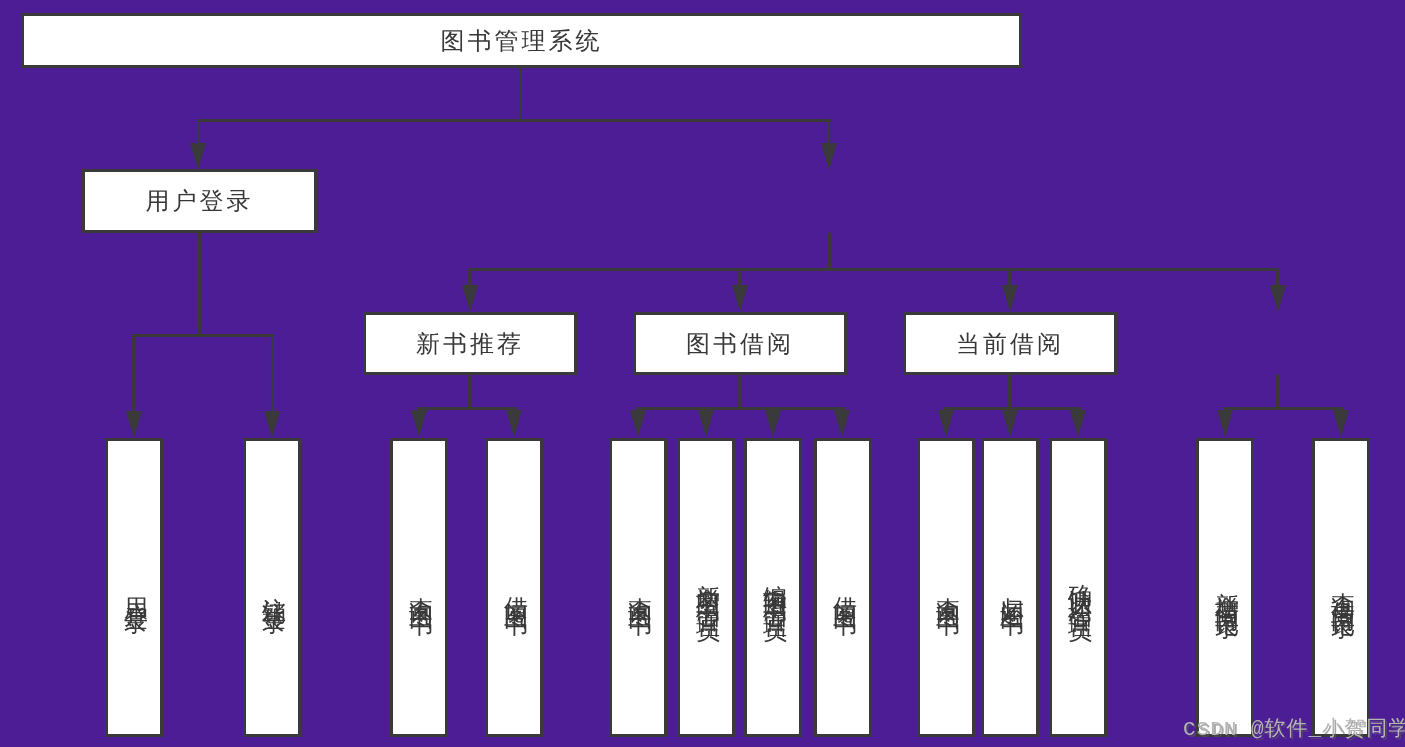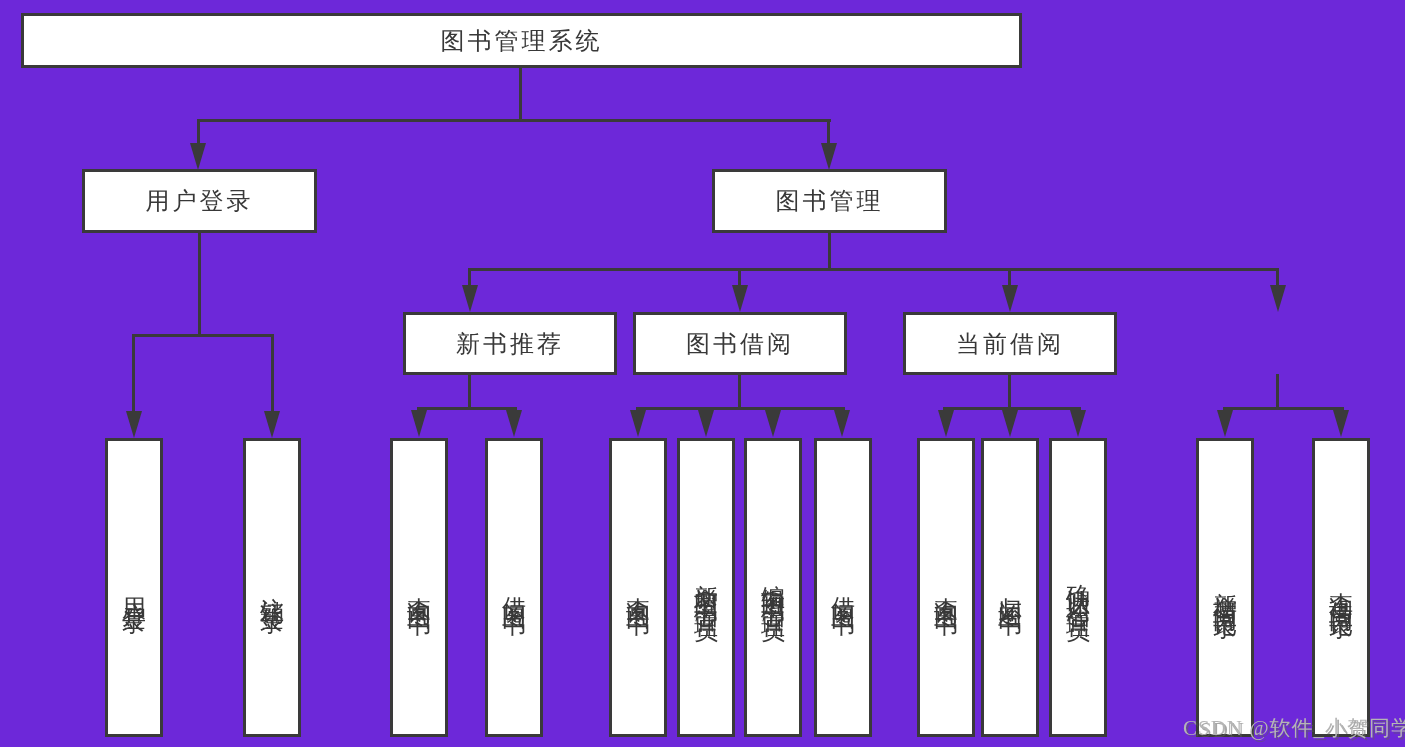--- a/index.html
+++ b/index.html
@@ -1,21 +1,21 @@
 <!DOCTYPE html>
 <html><head>
 <meta charset="utf-8">
 <style>
   html, body { margin: 0; padding: 0; background: #ffffff; }
   #canvas {
     position: relative;
     width: 1405px;
     height: 747px;
-    background: #6d28d9;
-    font-family: Liberation Serif, serif;
+    background: #4c1d95;
+    font-family: Liberation Mono, monospace;
     overflow: hidden;
   }
   .box {
     position: absolute;
     box-sizing: border-box;
     border: 3px solid #3a3a3a;
     background: #ffffff;
     display: flex;
     align-items: center;
     justify-content: center;
@@ -61,41 +61,40 @@
   <div class="box hbox" style="left:21px; top:13px; width:1001px; height:55px;">图书管理系统</div>
 
   <div class="vline" style="left:519px; top:67px;  height:53px;"></div>
   <div class="hline" style="left:197px; top:119px; width:634px;"></div>
   <div class="vline" style="left:197px; top:119px; height:26px;"></div>
   <div class="vline" style="left:827px; top:119px; height:26px;"></div>
   <div class="arrow" style="left:190px; top:143px;"></div>
   <div class="arrow" style="left:821px; top:143px;"></div>
 
   <div class="box hbox" style="left:82px;  top:169px; width:235px; height:64px;">用户登录</div>
-  <div class="box hbox" style="left:712px; top:169px; width:235px; height:64px;">图书管理</div>
 
   <div class="vline" style="left:198px; top:233px; height:103px;"></div>
   <div class="hline" style="left:132px; top:334px; width:142px;"></div>
   <div class="vline" style="left:132px; top:334px; height:78px;"></div>
   <div class="vline" style="left:271px; top:334px; height:78px;"></div>
   <div class="arrow" style="left:126px; top:411px;"></div>
   <div class="arrow" style="left:264px; top:411px;"></div>
 
   <div class="vline" style="left:828px;  top:233px; height:38px;"></div>
   <div class="hline" style="left:468px;  top:268px; width:811px;"></div>
   <div class="vline" style="left:468px;  top:268px; height:20px;"></div>
   <div class="vline" style="left:738px;  top:268px; height:20px;"></div>
   <div class="vline" style="left:1008px; top:268px; height:20px;"></div>
   <div class="vline" style="left:1276px; top:268px; height:20px;"></div>
   <div class="arrow" style="left:462px;  top:285px;"></div>
   <div class="arrow" style="left:732px;  top:285px;"></div>
   <div class="arrow" style="left:1002px; top:285px;"></div>
   <div class="arrow" style="left:1270px; top:285px;"></div>
 
-  <div class="box hbox" style="left:363px;  top:312px; width:214px; height:63px;margin-left:40px;">新书推荐</div>
+  <div class="box hbox" style="left:363px;  top:312px; width:214px; height:63px;">新书推荐</div>
   <div class="box hbox" style="left:633px;  top:312px; width:214px; height:63px;">图书借阅</div>
   <div class="box hbox" style="left:903px;  top:312px; width:214px; height:63px;">当前借阅</div>
 
   <div class="vline" style="left:468px;  top:374px; height:36px;"></div>
   <div class="vline" style="left:738px;  top:374px; height:36px;"></div>
   <div class="vline" style="left:1008px; top:374px; height:36px;"></div>
   <div class="vline" style="left:1276px; top:374px; height:36px;"></div>
 
   <div class="hline" style="left:417px;  top:407px; width:100px;"></div>
   <div class="hline" style="left:636px;  top:407px; width:209px;"></div>

